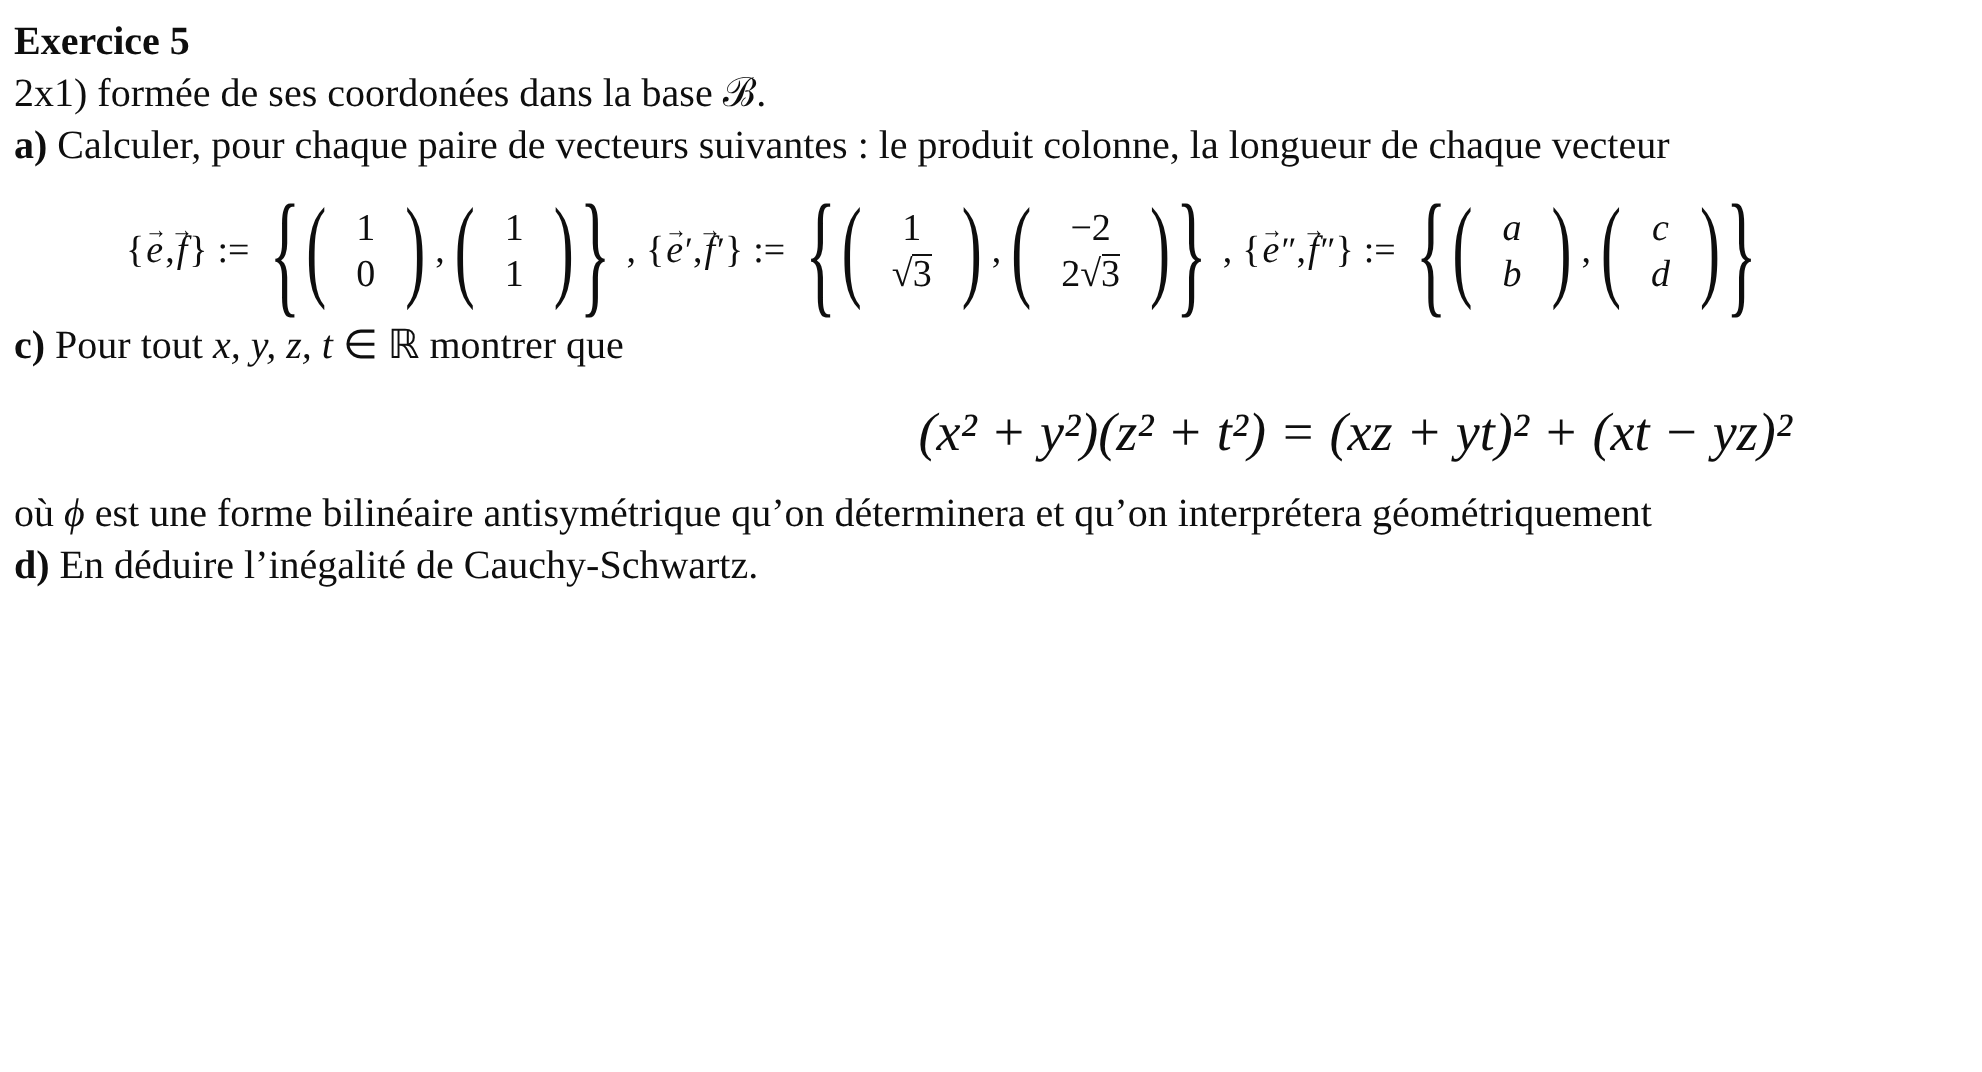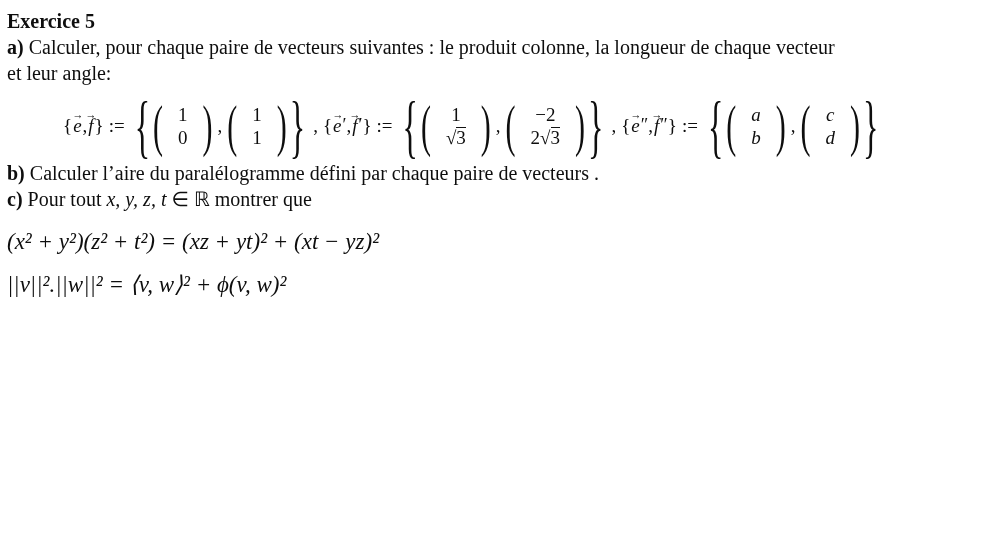--- a/index.html
+++ b/index.html
@@ -45,35 +45,35 @@
   .col {
     display:inline-flex; flex-direction:column; align-items:center;
     padding:0 15px; font-size:19px; line-height:23px;
   }
   .cell { display:inline-flex; align-items:baseline; }
   .rb { border-top:1.4px solid #111; line-height:1.05; }
   .sep { margin:0 5px; align-self:center; }
 
   
   .ceq {
-    text-align:left; font-style:italic;
-    font-size:23px; margin:17px 0 15px;
+    text-align:right; font-style:italic;
+    font-size:27px; margin:17px 0 15px;
     white-space:nowrap;
   }
 </style>
 </head>
 <body>
 
 <div class="page">
 
   <p class="line bold">Exercice 5</p>
 
+  <p class="line">2x1) formée de ses coordonées dans la base ℬ.</p>
 
   <p class="line"><span class="lbl">a)</span><span>Calculer, pour chaque paire de vecteurs suivantes : le produit colonne, la longueur de chaque vecteur</span></p>
-  <p class="line">et leur angle:</p>
 
   <div class="mrow">
 
     <span>{</span>
       <span class="vec"><span>e</span><span class="arr">→</span></span>
       <span>,</span>
       <span class="vec"><span>f</span><span class="arr">→</span></span>
       <span>}</span>
       <span class="assign">:=</span>
 
@@ -148,24 +148,24 @@
     <span class="sep">,</span>
     <span class="paren">(</span>
     <span class="col">
       <span class="cell it">c</span>
       <span class="cell it">d</span>
     </span>
     <span class="paren">)</span>
     <span class="bigbrace">}</span>
   </div>
 
-  <p class="line"><span class="lbl">b)</span><span>Calculer l’aire du paralélogramme défini par chaque paire de vecteurs .</span></p>
 
   <p class="line"><span class="lbl">c)</span><span>Pour tout </span><span class="it">x, y, z, t</span><span> ∈ ℝ montrer que</span></p>
 
   <div class="ceq">(x² + y²)(z² + t²) = (xz + yt)² + (xt − yz)²</div>
 
 
-  <div class="ceq">||v||².||w||² = ⟨v, w⟩² + ϕ(v, w)²</div>
 
+  <p class="line"><span>où </span><span class="it">ϕ</span><span> est une forme bilinéaire antisymétrique qu’on déterminera et qu’on interprétera géométriquement</span></p>
 
+  <p class="line"><span class="lbl">d)</span><span>En déduire l’inégalité de Cauchy-Schwartz.</span></p>
 
 </div>
 
 </body></html>

